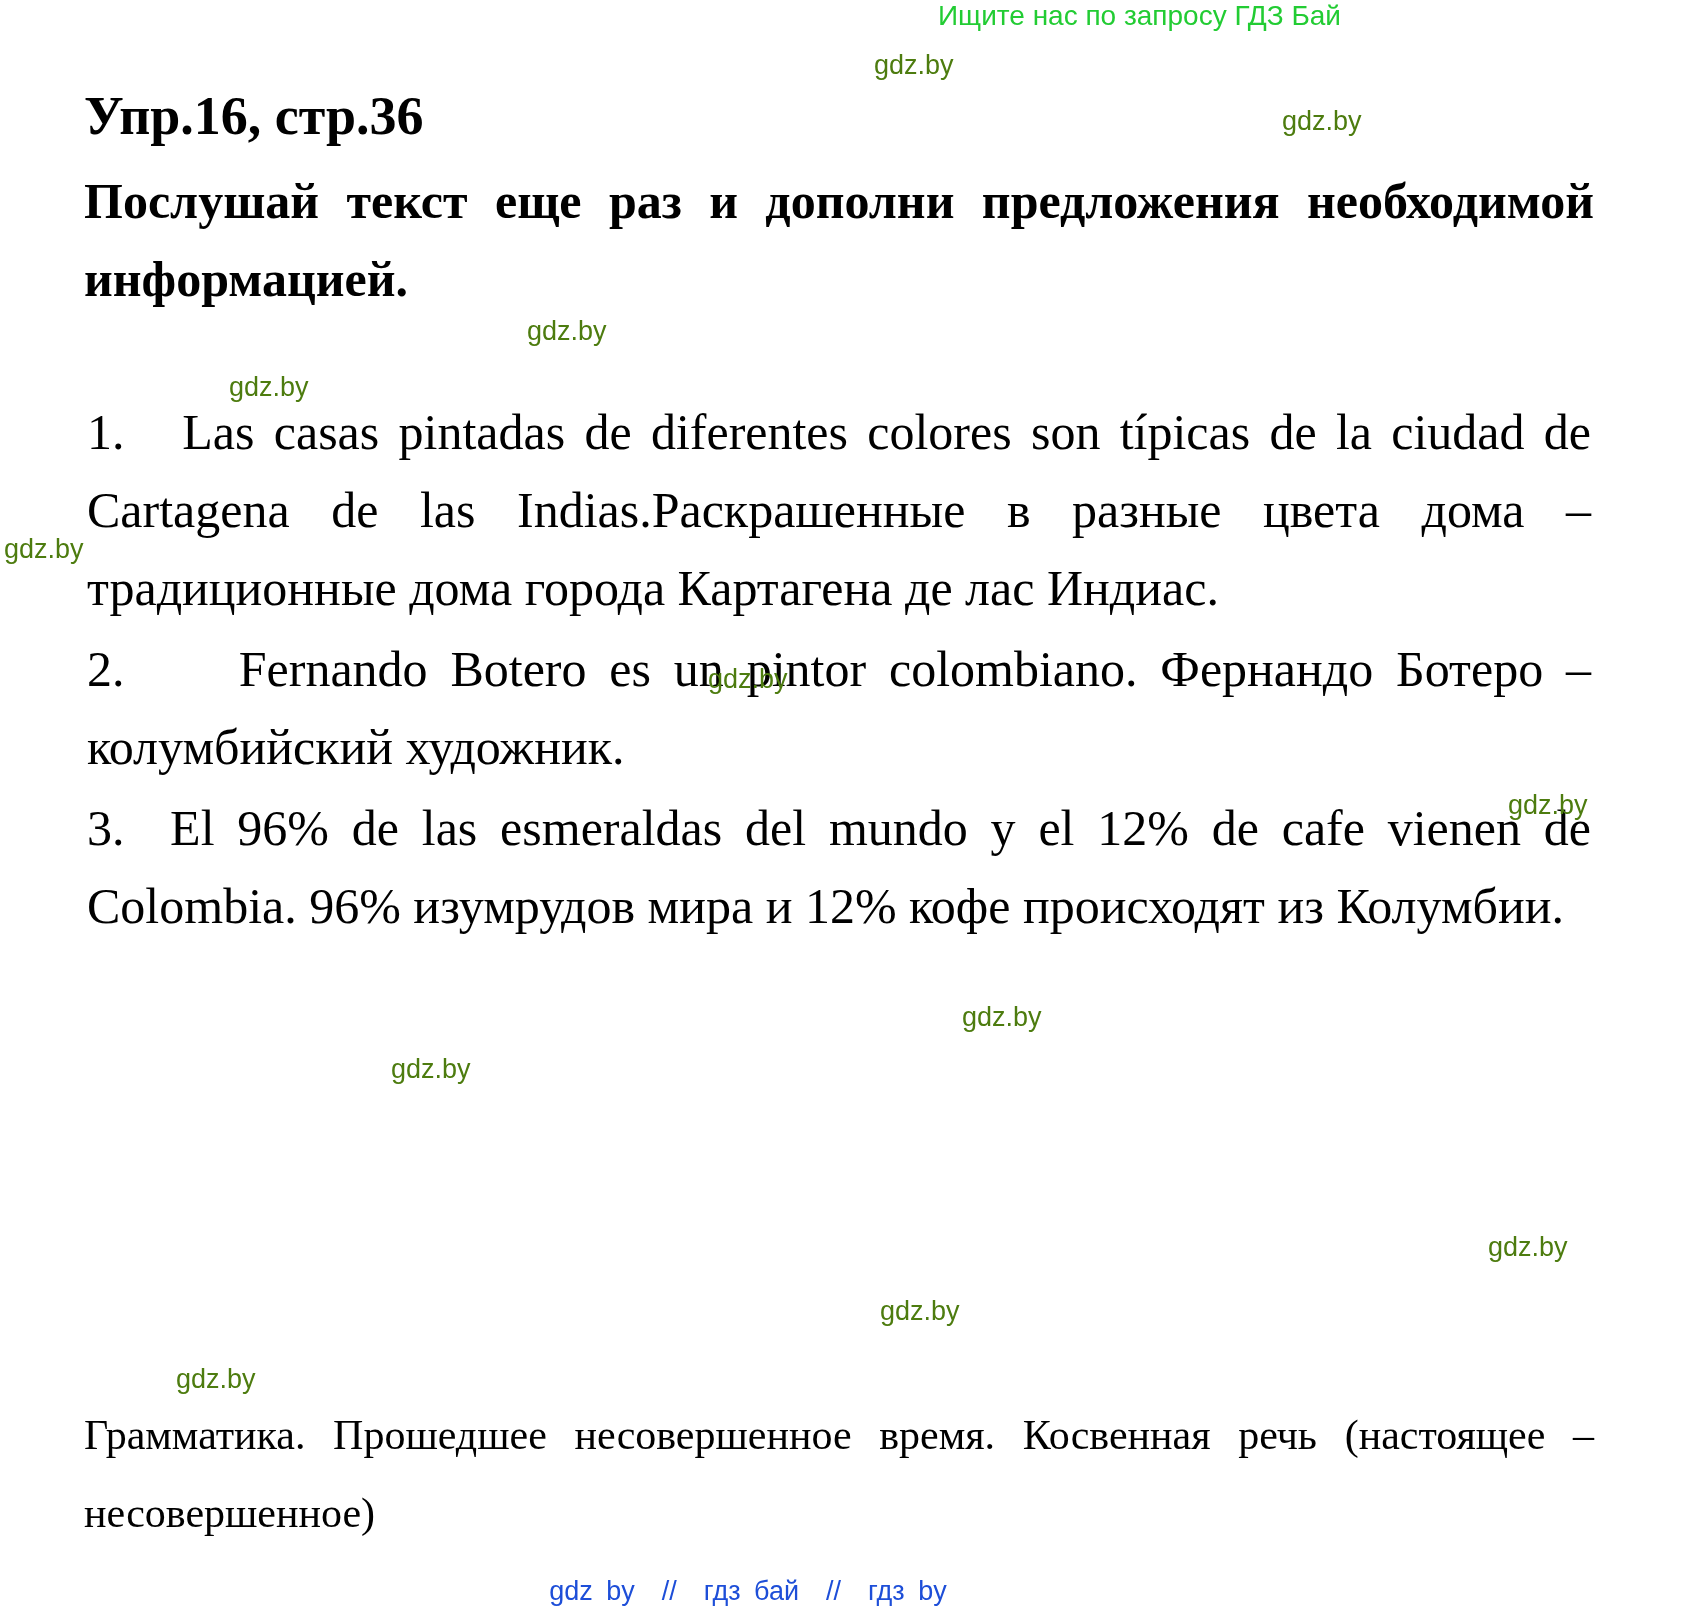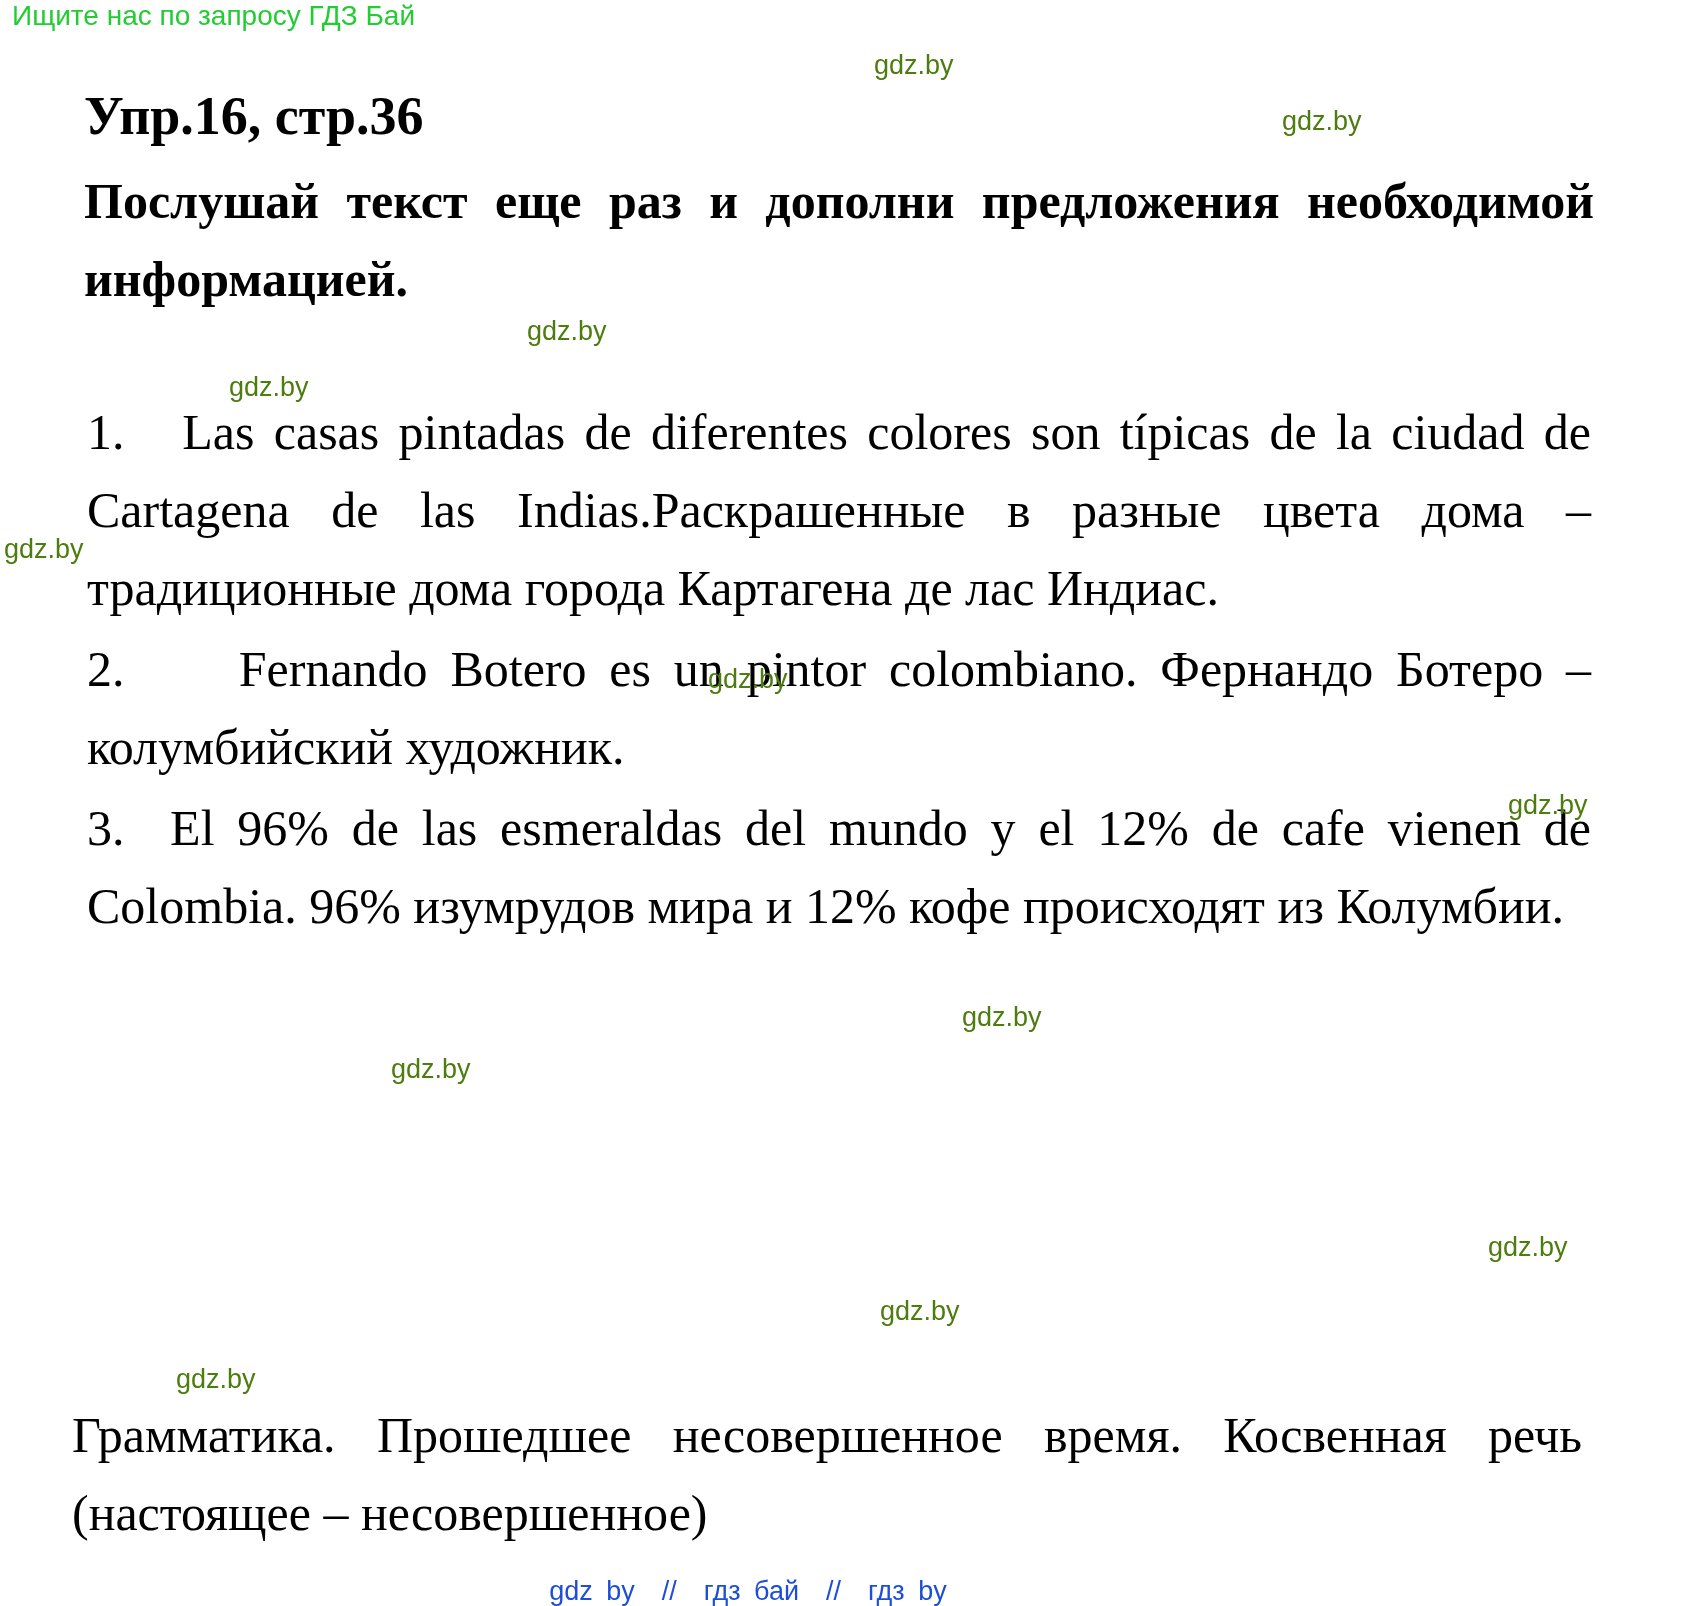--- a/index.html
+++ b/index.html
@@ -1,40 +1,40 @@
 <!DOCTYPE html>
 <html><head>
   <meta charset="utf-8">
   <style>
     html, body { margin: 0; padding: 0; background: #ffffff; }
     body { width: 1685px; height: 1606px; position: relative; overflow: hidden; }
     .banner {
-      position: absolute; left: 0; width: 1341px; top: 0; text-align: left;
+      position: absolute; left: 0; width: 1341px; top: 0; text-align: right;
       font-family: "Liberation Sans", "DejaVu Sans", sans-serif;
-      font-size: 28px; line-height: 32px; color: #22cc33; margin-left: 12px;
+      font-size: 28px; line-height: 32px; color: #22cc33;
     }
     .wm {
       position: absolute; font-family: Liberation Sans, sans-serif;
       font-size: 27px; line-height: 30px; color: #4d7c0f; white-space: nowrap;
     }
     .serif { font-family: "Liberation Serif", "DejaVu Serif", serif; color: #000; text-align: right; }
     .title {
       position: absolute; left: 84px; top: 84px; font-size: 54px; font-weight: bold; line-height: 64px;
     }
     .instr {
       position: absolute; left: 84px; width: 1510px; top: 162px; font-size: 50px; font-weight: bold;
       line-height: 78px; text-align: justify; text-align-last: left;
     }
     .body {
       position: absolute; left: 84px; width: 1510px; top: 390px; font-size: 50px;
       line-height: 78px; text-align: justify;
     }
     .item { margin: 3px; text-align: justify; }
     .grammar {
-      position: absolute; left: 72px; width: 1510px; top: 1396px; font-size: 50px;
+      position: absolute; left: 84px; width: 1510px; top: 1396px; font-size: 42px;
       line-height: 78px; text-align: justify; text-align-last: left;
     }
     .footer {
       position: absolute; left: 0; width: 1496px; top: 1576px; text-align: center;
       font-family: "Liberation Sans", "DejaVu Sans", sans-serif; font-size: 27px; line-height: 30px;
       color: #1d4ed8; word-spacing: 6px;
     }
   </style>
 </head>
 <body>

